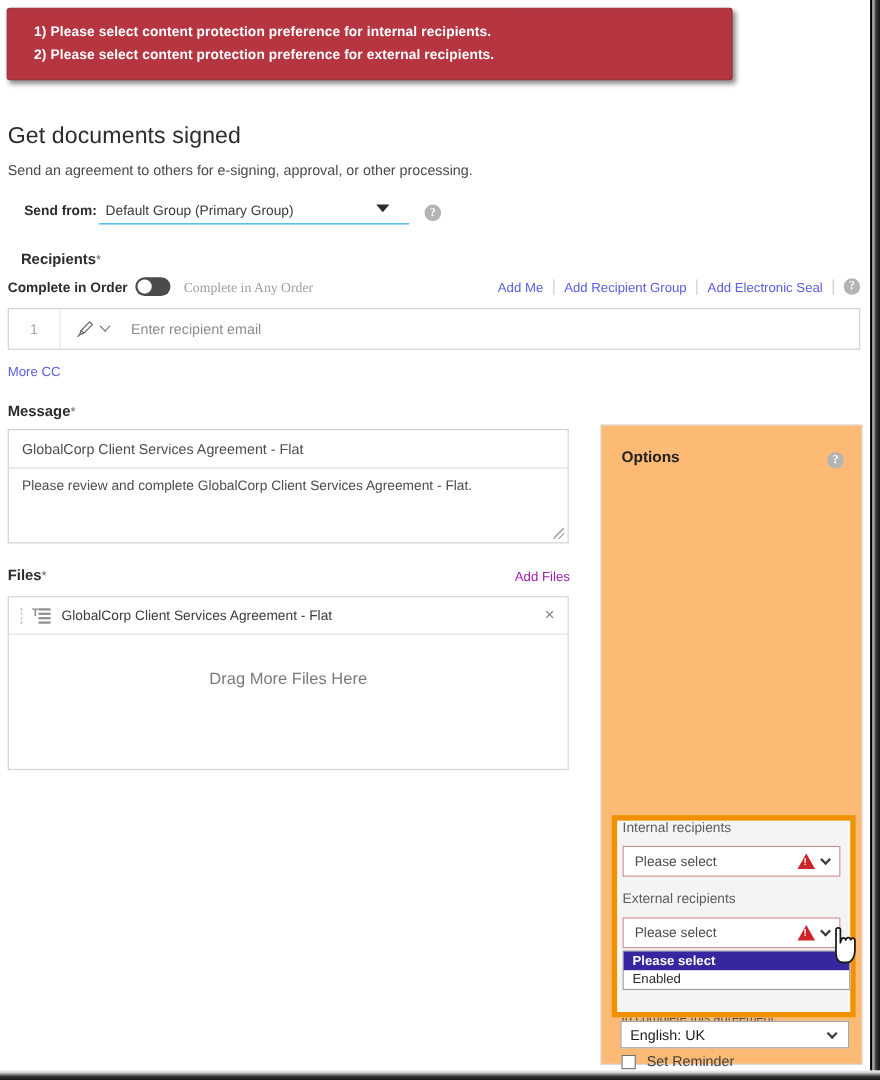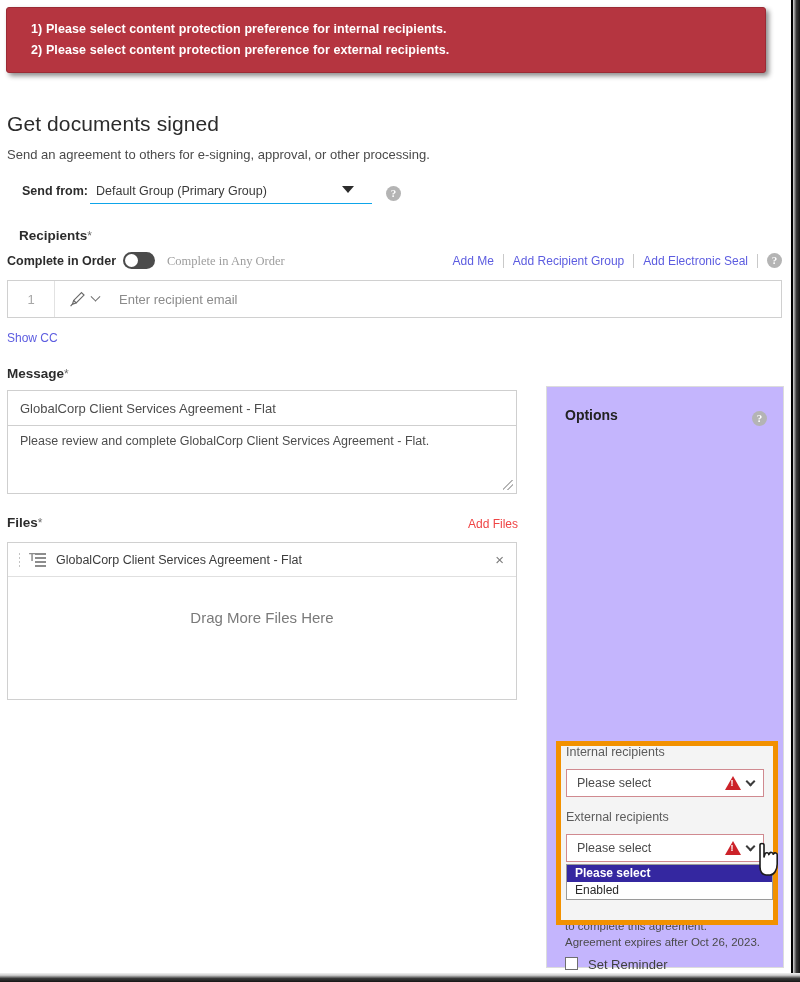--- a/index.html
+++ b/index.html
@@ -26,21 +26,21 @@
     background: linear-gradient(to bottom, #f2f2f2 0%, #cfcfcf 25%, #3a3a3a 60%, #151515 100%);
   }
   #edge-right-line {
     position: absolute; top: 0; right: 7px; width: 2px; height: 982px; background: #000;
   }
 
   
   .error-banner {
     position: absolute;
     left: 6px; top: 7px;
-    width: 760px; height: 66px;
+    width: 660px; height: 66px;
     background: #b53540;
     border: 1px solid #9b2b35;
     border-radius: 3px;
     box-shadow: 3px 3px 5px rgba(0,0,0,0.45);
     padding: 11px 0 0 24px;
   }
   .error-line {
     color: #ffffff;
     font-size: 12.5px;
     font-weight: bold;
@@ -187,21 +187,21 @@
       linear-gradient(135deg, transparent 68%, #b6b6b6 68%, #b6b6b6 78%, transparent 78%);
   }
 
   
   .files-title {
     position: absolute; left: 7px; top: 515px;
     font-size: 13.5px; font-weight: bold; color: #2c2c2c;
   }
   .add-files {
     position: absolute; left: 468px; top: 517px;
-    color: #ef4444; font-size: 12px; text-decoration: none;
+    color: #a21caf; font-size: 12px; text-decoration: none;
   }
   .files-box {
     position: absolute; left: 7px; top: 542px;
     width: 510px; height: 158px;
     border: 1px solid #d0d0d0; background: #ffffff;
   }
   .file-row {
     height: 34px; border-bottom: 1px solid #e0e0e0;
     display: flex; align-items: center; padding: 0 12px 0 10px;
   }
@@ -230,31 +230,31 @@
   .drag-zone {
     height: 122px; display: flex; align-items: center; justify-content: center;
     padding-bottom: 42px;
   }
   .drag-zone span { font-size: 15px; color: #7a7a7a; }
 
   
   .options-panel {
     position: absolute; left: 546px; top: 386px;
     width: 238px; height: 582px;
-    background: #c4b5fd; border: 1px solid #dcdcdc;
+    background: #fdba74; border: 1px solid #dcdcdc;
   }
   .opt-title {
     position: absolute; left: 18px; top: 20px;
     font-size: 14px; font-weight: bold; color: #222;
   }
   .opt-help { position: absolute; right: 16px; top: 21px; }
 
   .cbrow {
     position: absolute; left: 18px;
-    display: flex; align-items: flex-start; gap: 10px;
+    display: flex; align-items: flex-end; gap: 10px;
   }
   .cbox {
     width: 13px; height: 13px;
     border: 1.5px solid #6f6f6f; background: #ffffff;
     position: relative; flex: none;
   }
   .cbox.checked::after {
     content: ""; position: absolute;
     left: 3px; top: 0px; width: 4px; height: 8px;
     border-right: 2px solid #444; border-bottom: 2px solid #444;
@@ -390,21 +390,21 @@
       <svg width="18" height="18" viewBox="0 0 18 18">
         <path d="M12.5 2.6 L15 5.1 L7.2 12.9 L4.7 10.4 Z" fill="none" stroke="#6a6a6a" stroke-width="1.2"></path>
         <path d="M4.7 10.4 L3.4 14.2 L7.2 12.9" fill="none" stroke="#6a6a6a" stroke-width="1.2"></path>
         <path d="M3.4 14.2 L1.6 16.1" fill="none" stroke="#6a6a6a" stroke-width="1.2"></path>
       </svg>
       <span class="chev-sm"></span>
     </div>
     <div class="recip-email">Enter recipient email</div>
   </div>
 
-  <a href="#" class="show-cc">Show CC</a>
+  <a href="#" class="show-cc">More CC</a>
 
   <div class="msg-title">
     <span>Message</span><span class="req-star">*</span>
   </div>
   <input class="msg-subject" type="text" value="GlobalCorp Client Services Agreement - Flat" style="">
   <textarea class="msg-body" style="">Please review and complete GlobalCorp Client Services Agreement - Flat.</textarea>
   <div class="resize-grip"></div>
 
   <div class="files-title">
     <span>Files</span><span class="req-star">*</span>
@@ -471,20 +471,24 @@
     <span class="txt">Please select</span>
     <span class="warn-tri"></span>
     <span class="chev-dd"></span>
   </div>
 
   <div class="dd-list">
     <div class="dd-item sel">Please select</div>
     <div class="dd-item">Enabled</div>
   </div>
 
+  <div class="lang-select">
+    <span>English: UK</span>
+    <span class="chev-dd"></span>
+  </div>
 
   <svg class="cursor" width="32" height="40" viewBox="0 0 32 40">
     <path d="M8 3 C8 1 12 1 12 3 L12 15 L13 12 C13.5 10 17 10.5 16.8 12.6
              L17.5 11.5 C18 9.7 21.3 10.3 21.1 12.3
              L21.8 11.8 C22.4 10.3 25.4 10.9 25.2 13
              L25.2 22 C25.2 28 22 33 18 33 L14 33 C10 33 8 29 8 25 Z" fill="#ffffff" stroke="#1b1b1b" stroke-width="1.6" stroke-linejoin="round"></path>
   </svg>
 
   <div id="edge-right"></div>
   <div id="edge-right-line"></div>

